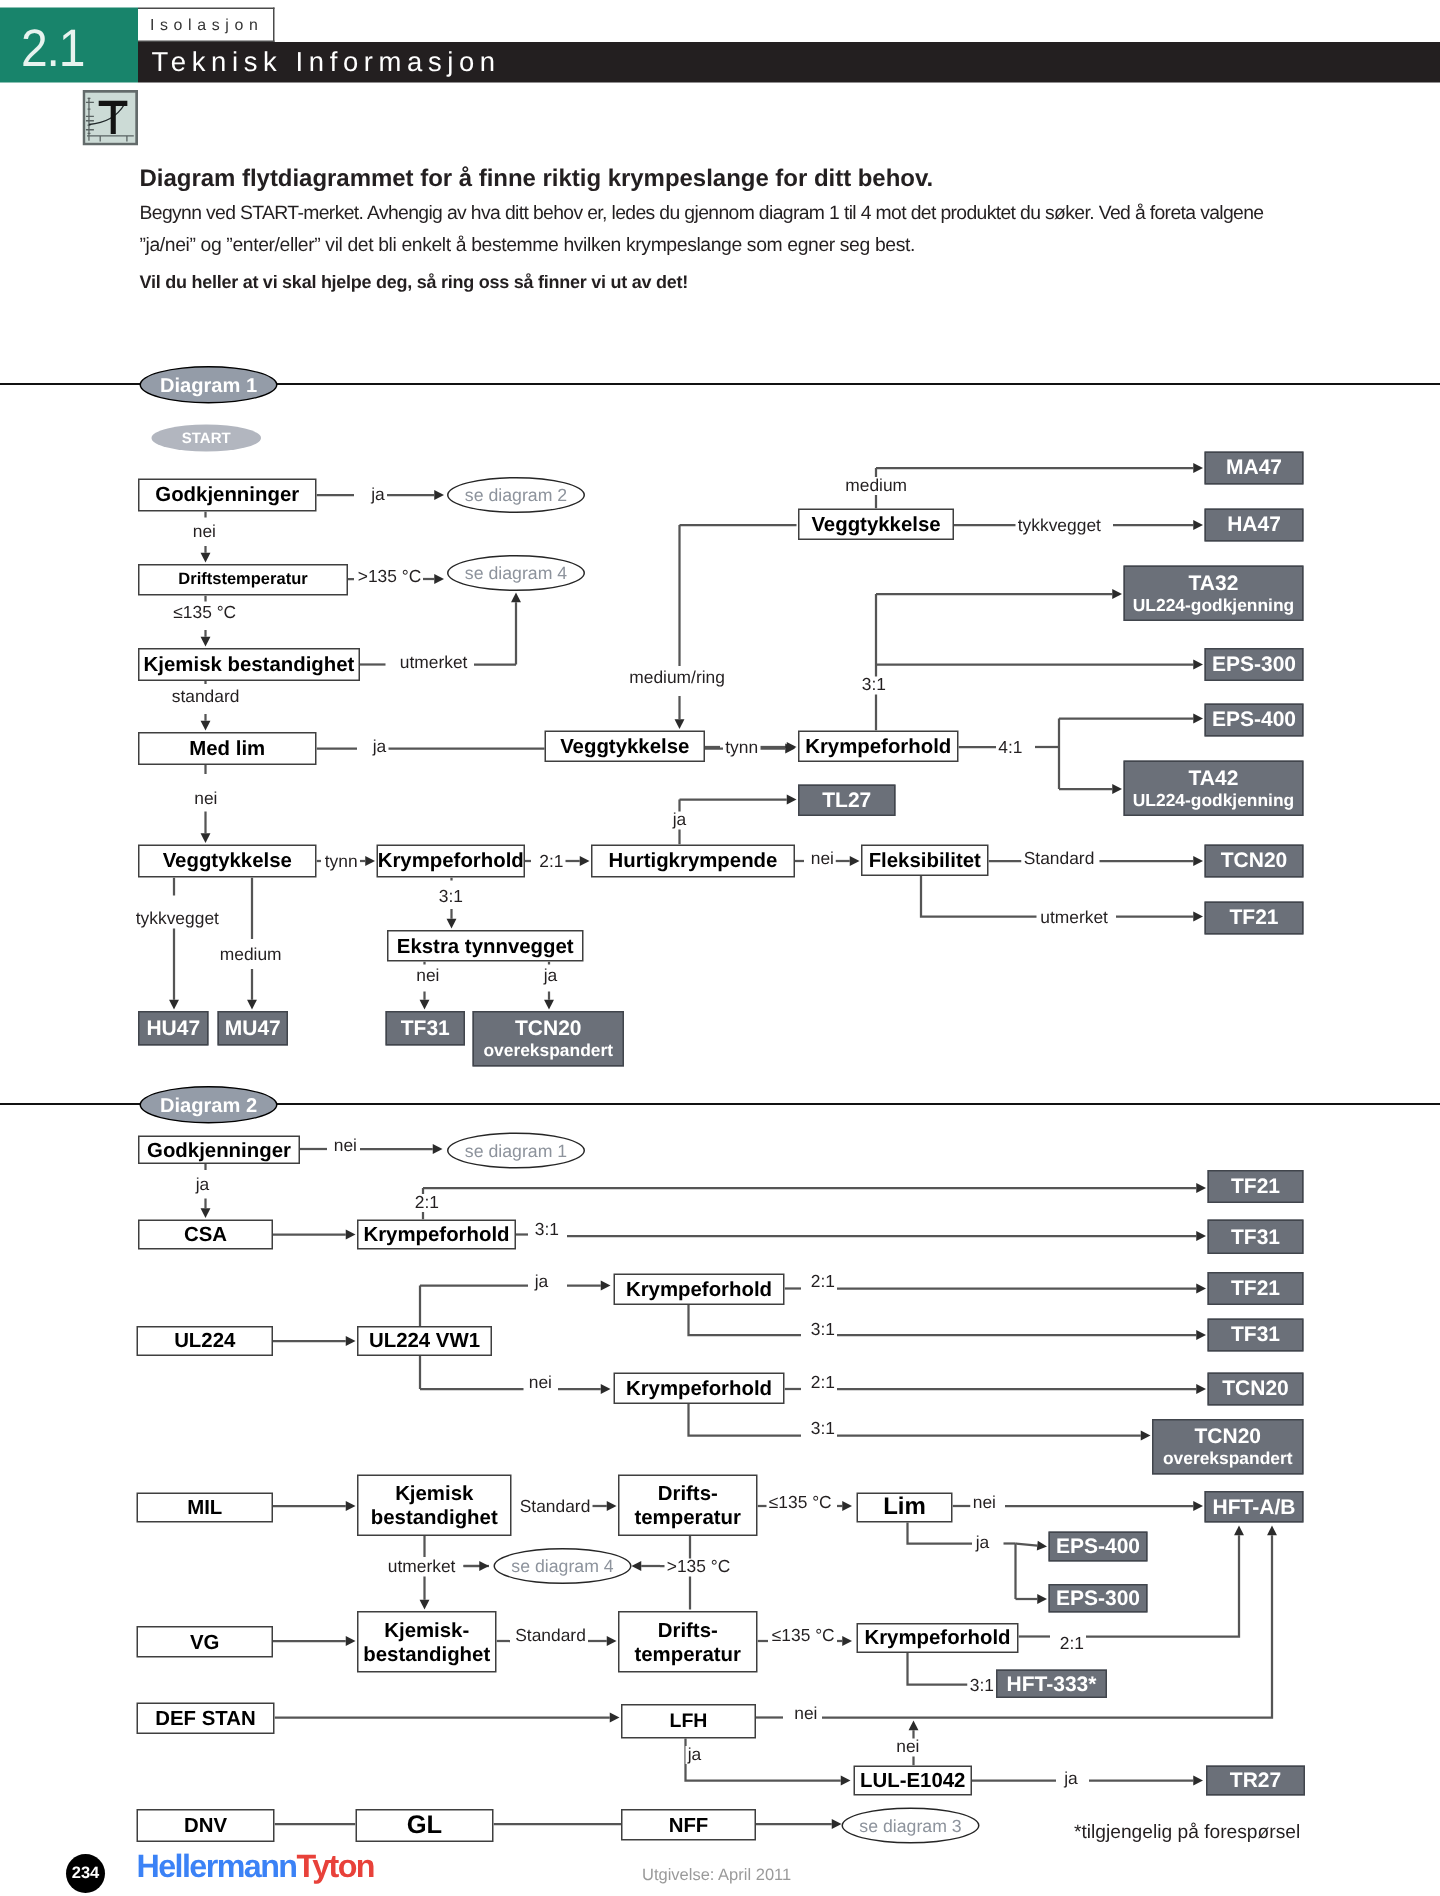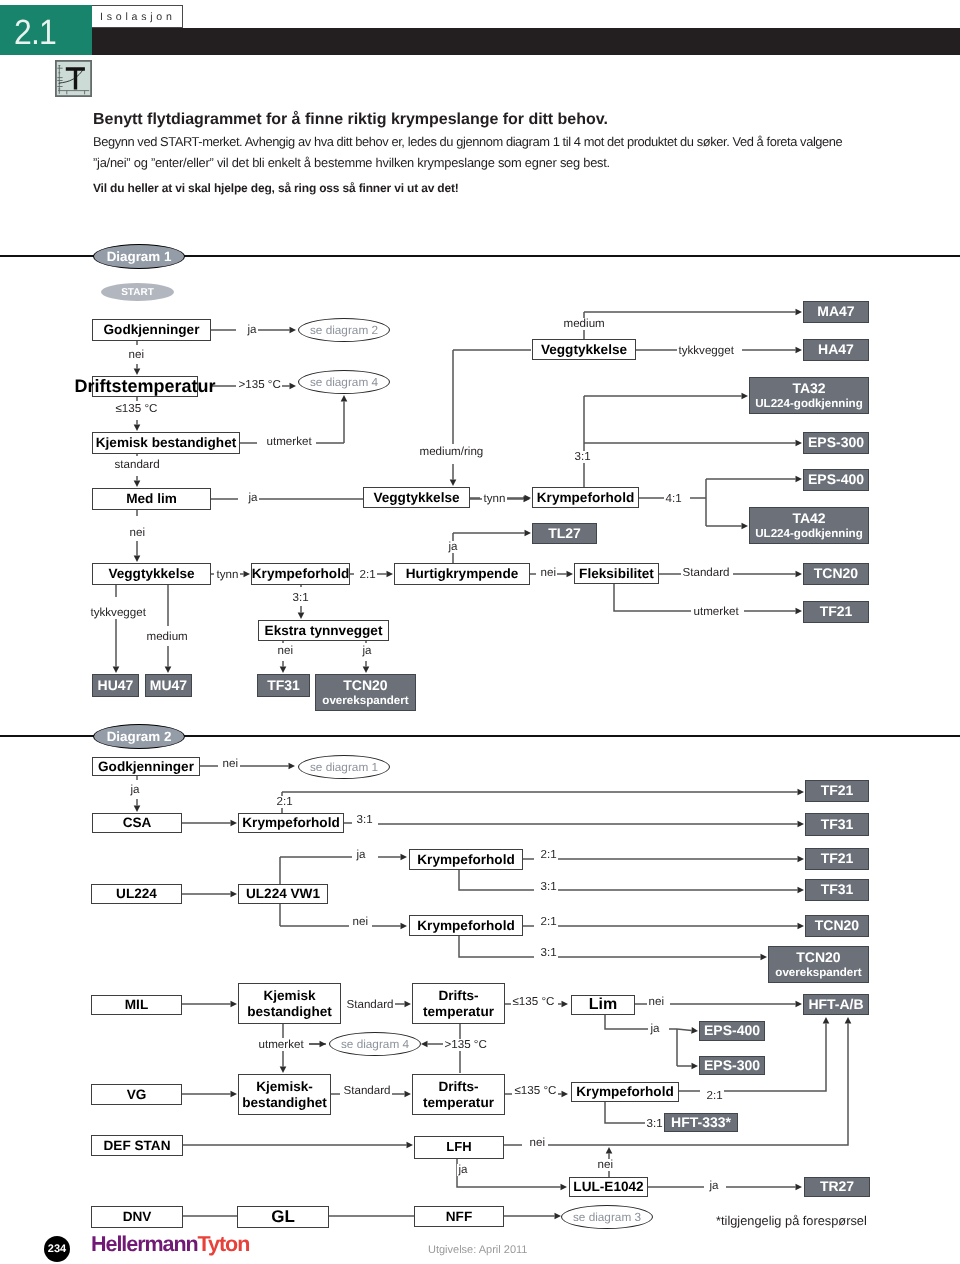--- a/index.html
+++ b/index.html
@@ -22,49 +22,50 @@
    display:flex;flex-direction:column;align-items:center;justify-content:center;font-weight:bold;text-align:center;line-height:1.12;}
 .res .sub{font-size:11.6px;font-weight:bold;}
 .ell{position:absolute;box-sizing:border-box;border:1.45px solid #262626;border-radius:50%;background:#fff;
    display:flex;align-items:center;justify-content:center;font-size:11.8px;color:#8d939c;}
 .lbl{position:absolute;font-size:11.6px;color:#231f20;white-space:nowrap;line-height:1;background:#fff;padding:0 1.5px;}
 .pill{position:absolute;background:#949ca8;border-radius:50%;display:flex;align-items:center;justify-content:center;color:#fff;font-weight:bold;}
 .pill.bd{border:1.7px solid #000;}
 .pill.light{background:#b2b6bf;}
 #pagecircle{position:absolute;left:44px;top:1236px;width:26px;height:26px;border-radius:50%;background:#000;color:#fff;display:flex;align-items:center;justify-content:center;font-size:11px;font-weight:bold;}
 #brand{position:absolute;left:91px;top:1234px;font-size:21.5px;font-weight:bold;letter-spacing:-1.05px;white-space:nowrap;line-height:1;}
-#brand .a{color:#701a75;}
+#brand .a{color:#3b82f6;}
 #brand .b{color:#e8413a;}
 #issue{position:absolute;left:428px;top:1245px;font-size:11px;color:#9a9a9a;line-height:1;}
 #footnote{position:absolute;left:716px;top:1215px;font-size:12.8px;line-height:1;}
 </style>
 </head>
 <body>
 
 <div id="root">
 <div id="hdr-green"></div>
 <div id="hdr-num">2.1</div>
 <div id="hdr-cat">Isolasjon</div>
 <div id="hdr-black"></div>
+<div id="hdr-title">Teknisk Informasjon</div>
 <div id="icon-box">
 <svg width="37" height="37" viewBox="0 0 37 37">
  <rect x="0.9" y="0.9" width="35.2" height="35.2" fill="#ccdbd6" stroke="#636b6b" stroke-width="1.8"></rect>
  <g stroke="#596262" stroke-width="0.85" fill="none" stroke-linecap="butt">
   <path d="M4.3 5.2 L4.3 33.8"></path>
   <path d="M3.0 30.6 L34.2 30.6"></path>
   <path d="M2.3 8.2 L7.6 8.2 M2.3 17.6 L7.6 17.6 M2.3 20.5 L7.6 20.5 M2.3 26.5 L7.6 26.5"></path>
   <path d="M11.8 30.6 L11.8 34.3 M29.6 30.6 L29.6 34.3"></path>
   <path d="M3.4 5.6 L5.3 5.6 M3.4 12.8 L5.3 12.8 M3.4 23.5 L5.3 23.5 M3.4 28.9 L5.3 28.9"></path>
  </g>
  <path d="M4.3 23.0 C8.6 22.6 13.4 21.8 18.4 19.0 C23.0 16.3 26.1 12.7 28.0 9.5" fill="none" stroke="#20282a" stroke-width="0.9"></path>
  <path d="M10.8 7.2 L29.9 7.2 L29.9 10.7 L22.2 10.7 L22.2 29.4 L18.8 29.4 L18.8 10.7 L10.8 10.7 Z" fill="#131313"></path>
 </svg>
 </div>
 </div>
-<div id="intro-h">Benytt flytdiagrammet for å finne riktig krympeslange for ditt behov.</div>
+<div id="intro-h">Diagram flytdiagrammet for å finne riktig krympeslange for ditt behov.</div>
 <div id="intro-l1">Begynn ved START-merket. Avhengig av hva ditt behov er, ledes du gjennom diagram 1 til 4 mot det produktet du søker. Ved å foreta valgene</div>
 <div id="intro-l2">”ja/nei” og ”enter/eller” vil det bli enkelt å bestemme hvilken krympeslange som egner seg best.</div>
 <div id="intro-cta">Vil du heller at vi skal hjelpe deg, så ring oss så finner vi ut av det!</div>
 <svg id="wires" width="960" height="1264" viewBox="0 0 960 1264">
     <g stroke="#3b3b3b" stroke-width="1.1" fill="none" shape-rendering="crispEdges">
       <path d="M0 256 H960" stroke="#111" stroke-width="1.6"></path>
       <path d="M0 736 H960" stroke="#111" stroke-width="1.6"></path>
     </g>
     <g stroke="#555" stroke-width="1.5" fill="none">
       <path d="M211 330 L236 330"></path>
@@ -245,21 +246,21 @@
       <path d="M567 1187 L560.5 1190.3 L560.5 1183.7 Z"></path>
       <path d="M609 1147 L612.3 1153.5 L605.7 1153.5 Z"></path>
       <path d="M802 1187 L795.5 1190.3 L795.5 1183.7 Z"></path>
       <path d="M561 1216 L554.5 1219.3 L554.5 1212.7 Z"></path>
     </g>
   </svg>
 <div class="pill bd" style="left:93px;top:244px;width:90px;height:23px;font-size:13.4px">Diagram 1</div>
 <div class="pill light" style="left:101px;top:283px;width:73px;height:18px;font-size:10px">START</div>
 <div class="pill bd" style="left:93px;top:724px;width:90px;height:23px;font-size:13.4px">Diagram 2</div>
 <div class="bx" style="left:92px;top:319px;width:119px;height:22px;font-size:13.6px">Godkjenninger</div>
-<div class="bx" style="left:92px;top:376px;width:106px;height:21px;font-size:18px">Driftstemperatur</div>
+<div class="bx" style="left:92px;top:376px;width:140px;height:21px;font-size:11px">Driftstemperatur</div>
 <div class="bx" style="left:92px;top:432px;width:148px;height:22px;font-size:13.6px">Kjemisk bestandighet</div>
 <div class="bx" style="left:92px;top:488px;width:119px;height:22px;font-size:13.6px">Med lim</div>
 <div class="bx" style="left:92px;top:563px;width:119px;height:22px;font-size:13.6px">Veggtykkelse</div>
 <div class="bx" style="left:251px;top:563px;width:99px;height:22px;font-size:13.6px">Krympeforhold</div>
 <div class="bx" style="left:258px;top:620px;width:131px;height:21px;font-size:13.6px">Ekstra tynnvegget</div>
 <div class="bx" style="left:394px;top:563px;width:136px;height:22px;font-size:13.6px">Hurtigkrympende</div>
 <div class="bx" style="left:574px;top:563px;width:85px;height:21px;font-size:13.6px">Fleksibilitet</div>
 <div class="bx" style="left:532px;top:339px;width:104px;height:21px;font-size:13.6px">Veggtykkelse</div>
 <div class="bx" style="left:363px;top:487px;width:107px;height:21px;font-size:13.6px">Veggtykkelse</div>
 <div class="bx" style="left:532px;top:487px;width:107px;height:21px;font-size:13.6px">Krympeforhold</div>

